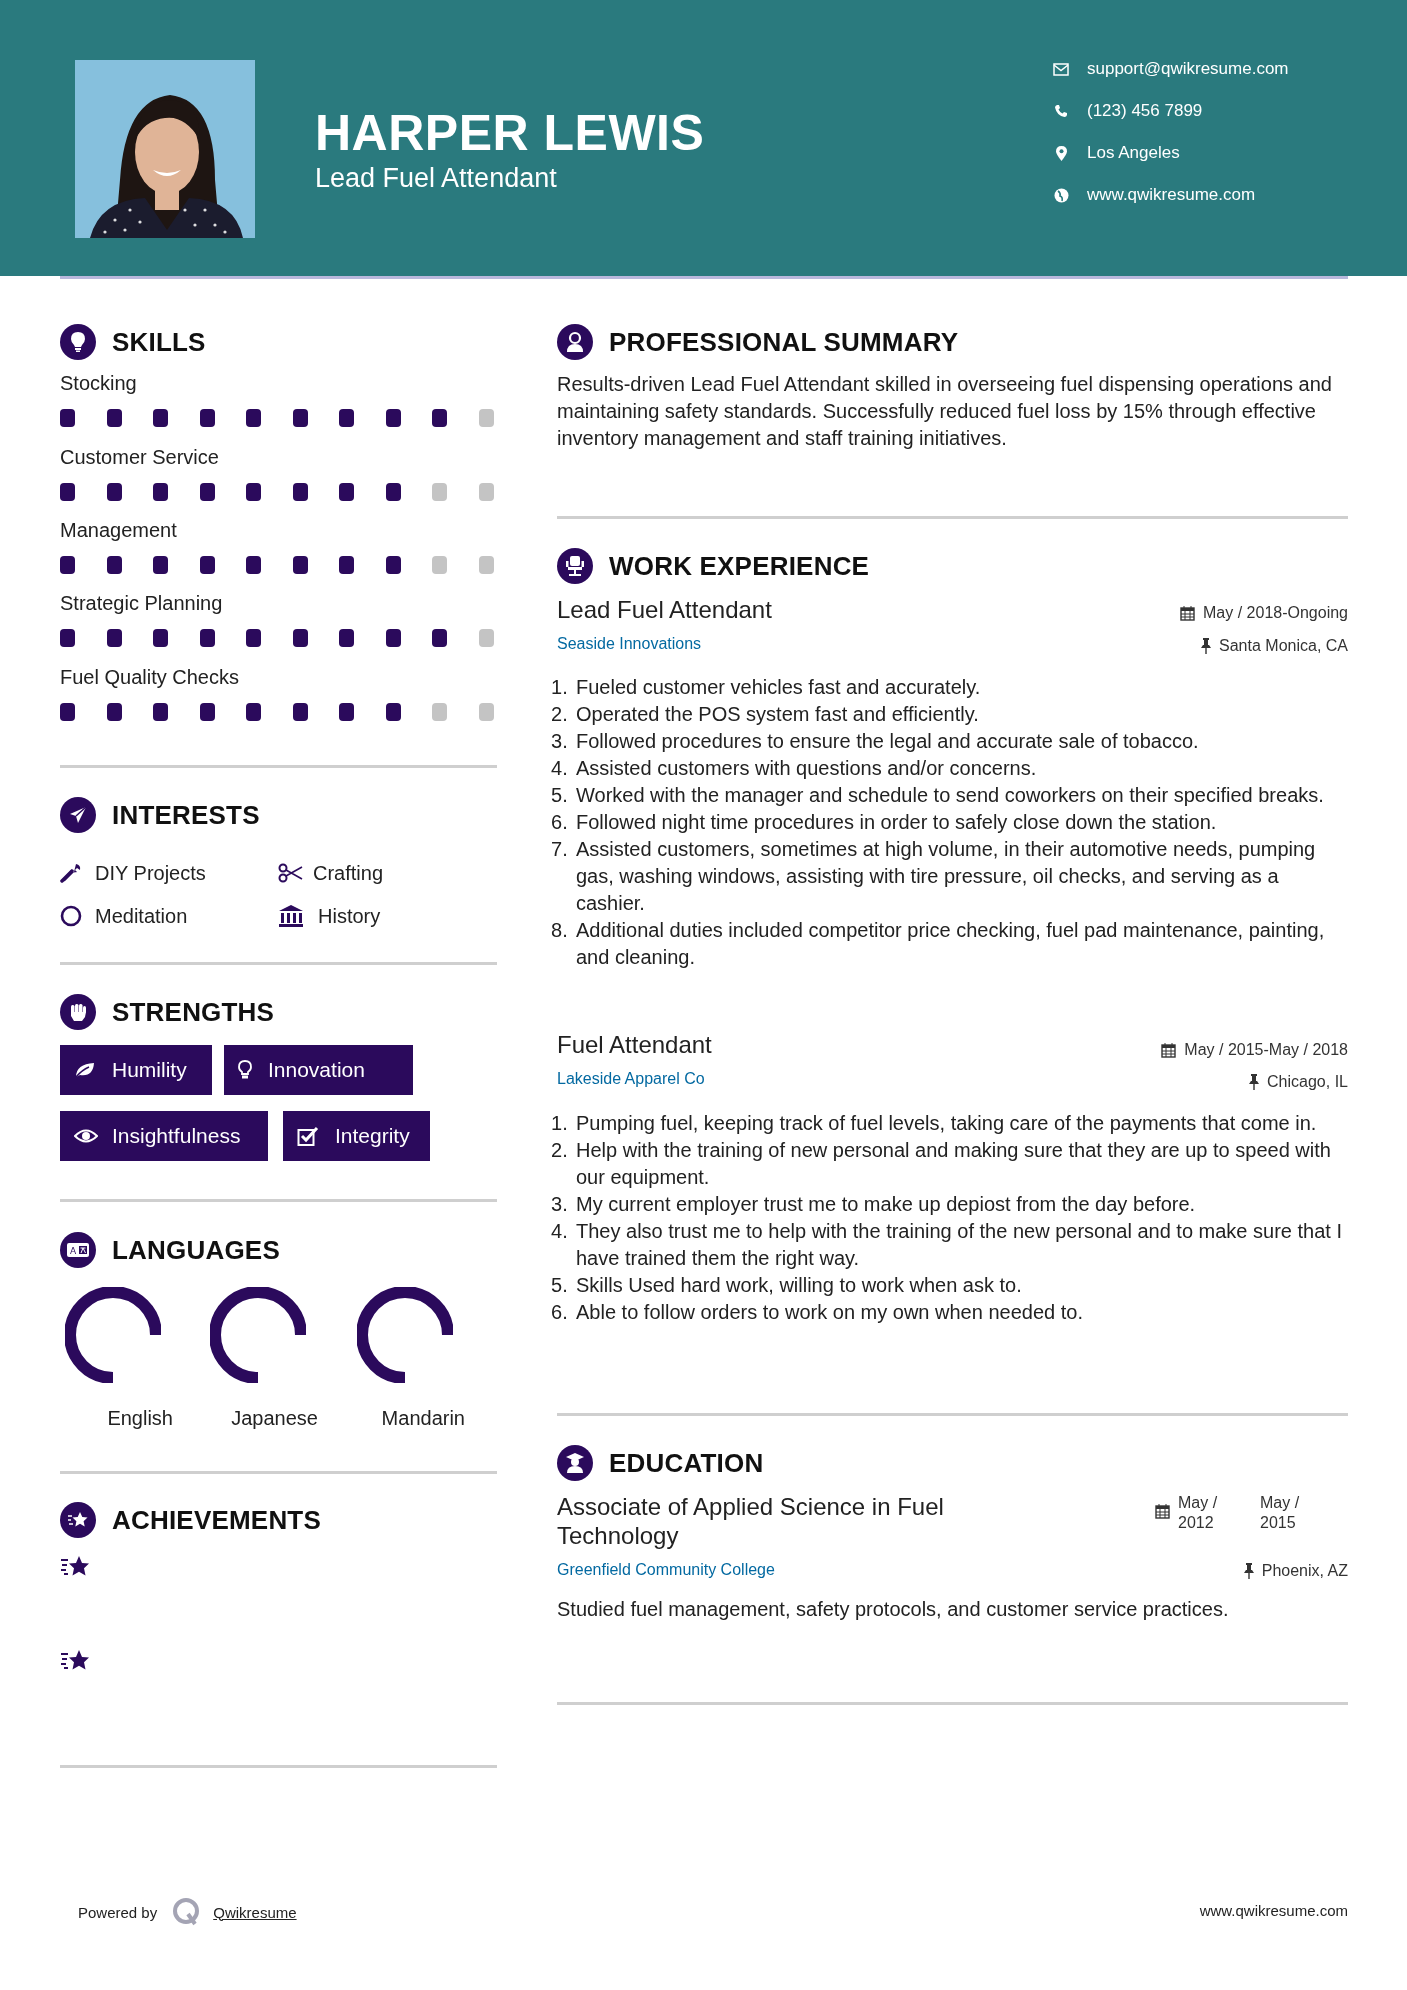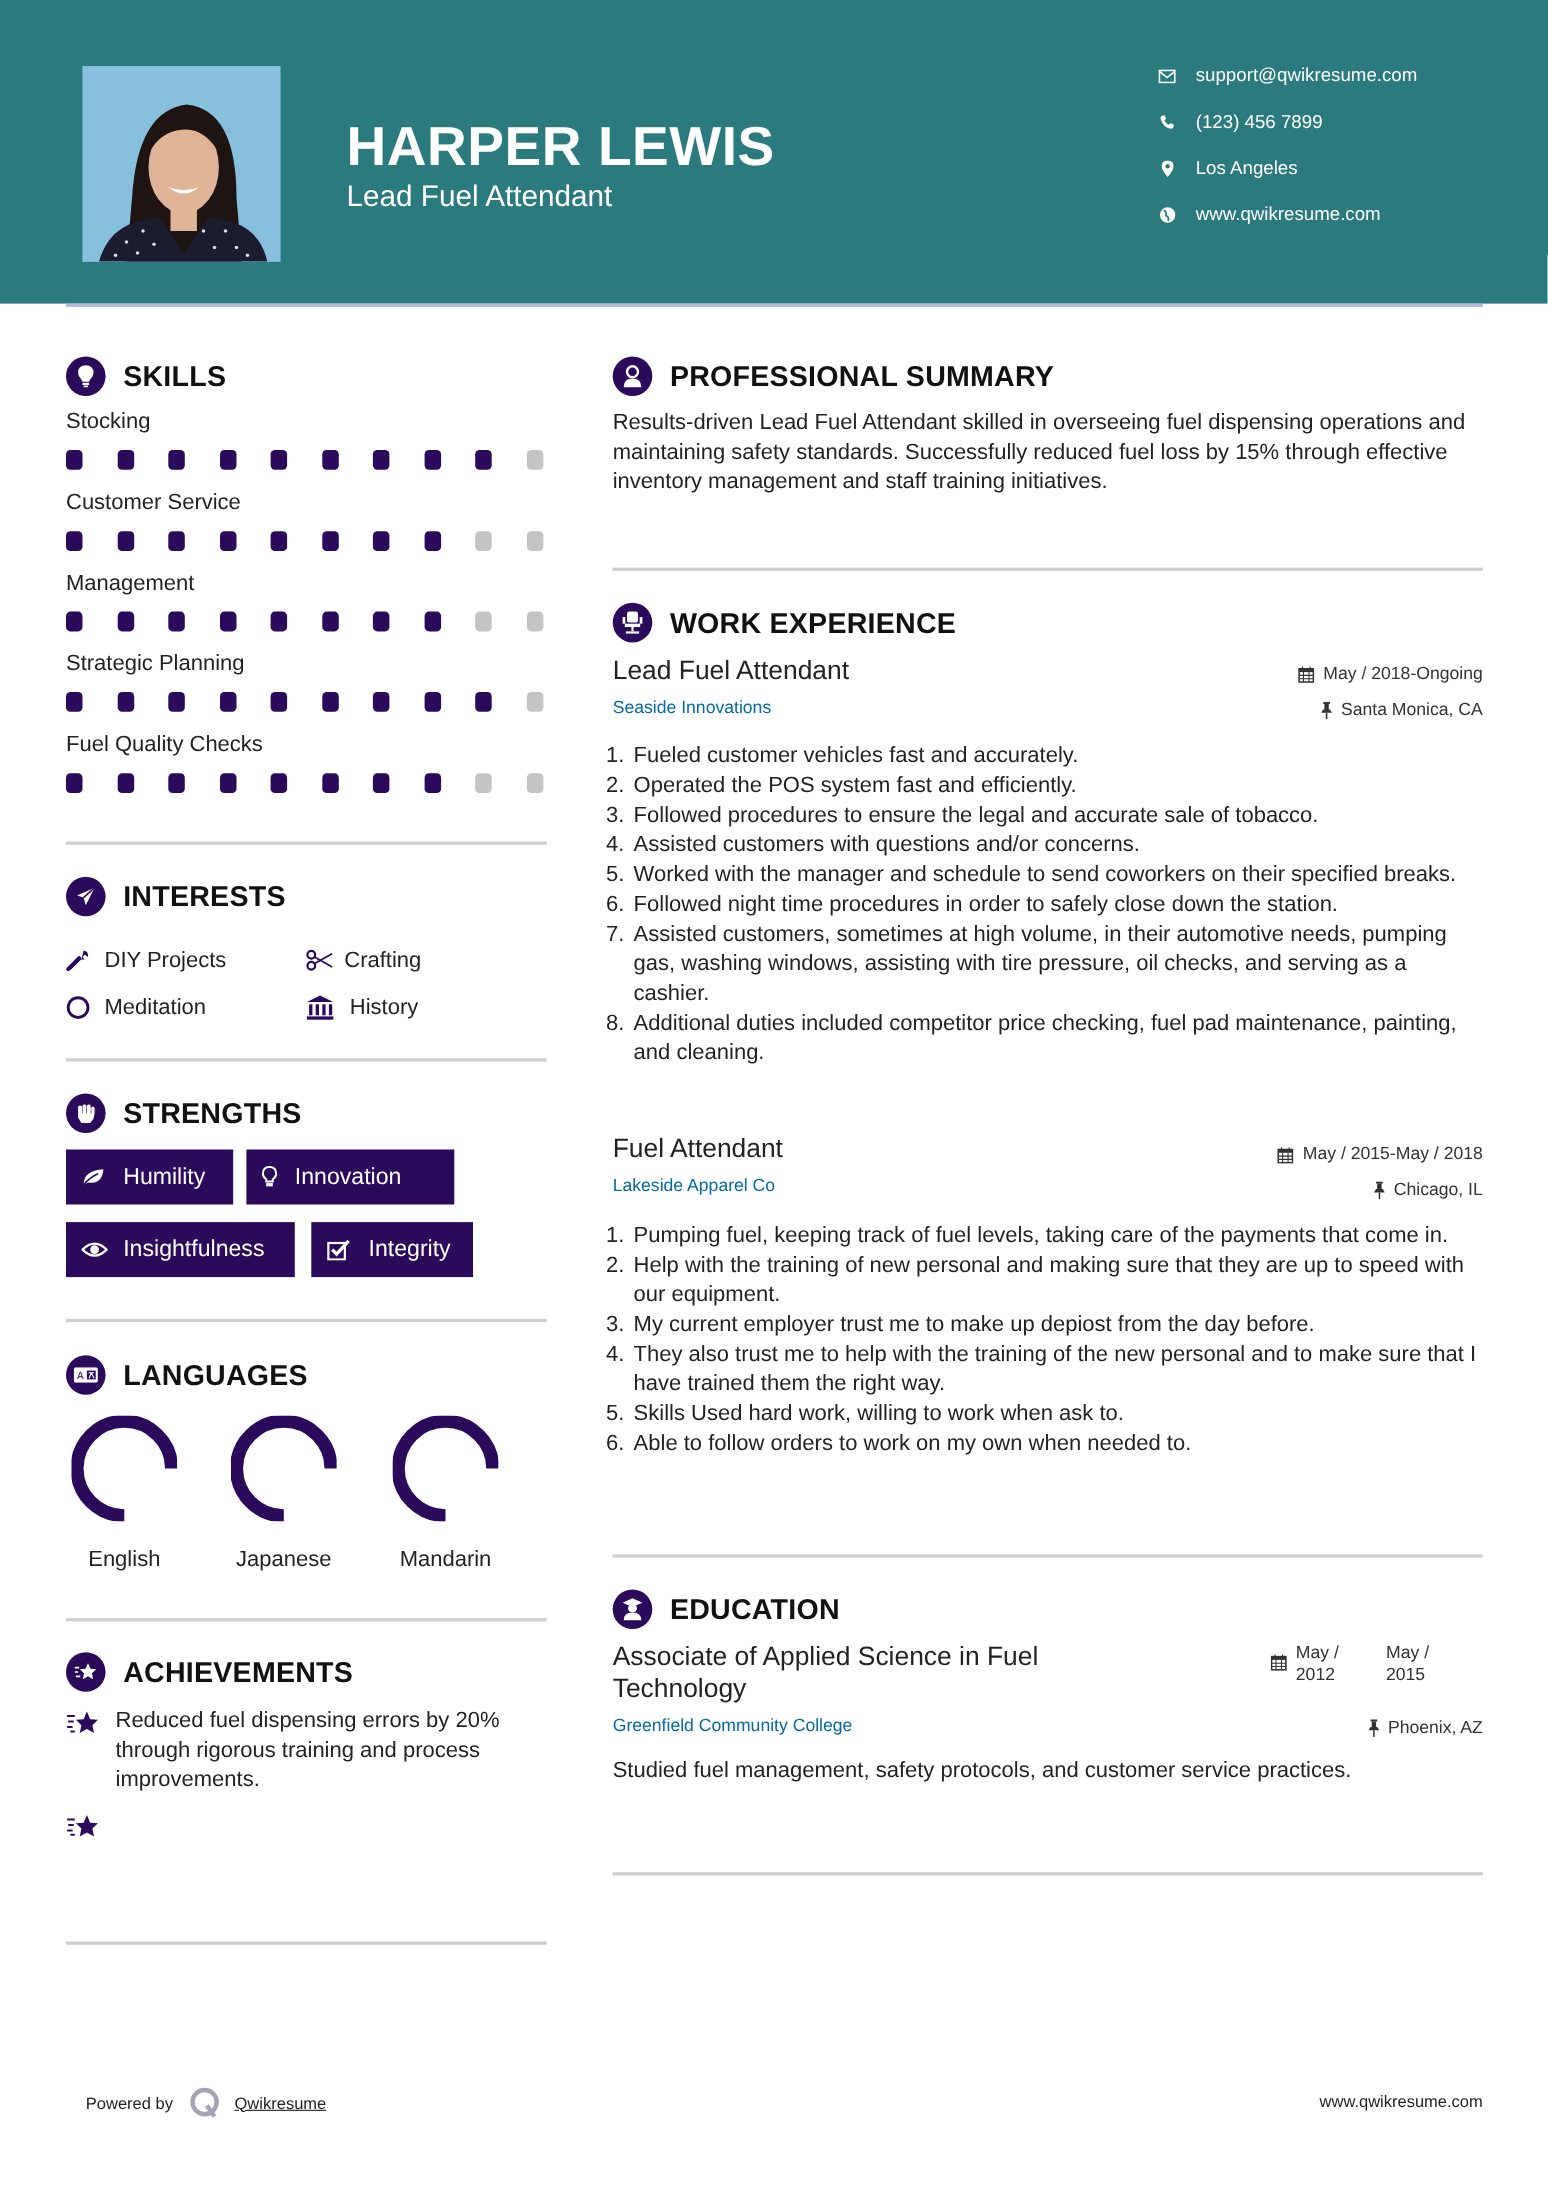--- a/index.html
+++ b/index.html
@@ -30,21 +30,21 @@
 
   
   .interest { position: absolute; display: flex; align-items: center; font-size: 20px; color: #222; margin-top: 15px; }
   .interest .ic { width: 26px; height: 24px; display: flex; align-items: center; justify-content: flex-start; margin-right: 9px; }
 
   
   .badge { position: absolute; height: 50px; background: #2b0a5c; color: #fff; display: flex; align-items: center; padding: 0 14px; font-size: 21px; }
   .badge .ic { width: 26px; display: flex; align-items: center; margin-right: 12px; }
 
   
-  .lang { position: absolute; width: 120px; text-align: center; }
+  .lang { position: absolute; width: 120px; text-align: right; }
   .lang svg { display: block; margin: 0 auto; }
   .lang-label { font-size: 20px; color: #222; margin-top: 24px; }
 
   
   .ach { position: absolute; left: 60px; width: 440px; display: flex; }
   .ach .ic { width: 45px; flex-shrink: 0; padding-top: 2px; }
   .ach .tx { font-size: 20px; line-height: 27px; color: #222; }
 
   
   .para { position: absolute; left: 557px; width: 795px; font-size: 20px; line-height: 27px; color: #222; }
@@ -361,21 +361,20 @@
   <span class="sec-title">ACHIEVEMENTS</span>
 </div>
 
 <div class="ach" style="top:1551px">
   <span class="ic">
     <svg width="32" height="26" viewBox="0 0 32 26">
         <path d="M19 3 L22 10 L29 10.5 L24 15.3 L25.5 22.5 L19 18.8 L12.5 22.5 L14 15.3 L9 10.5 L16 10 Z" fill="#2b0a5c"></path>
         <path d="M1 7 L8 7 M2 12 L7 12 M1 17 L6 17 M4 21 L8 21" stroke="#2b0a5c" stroke-width="1.8"></path>
       </svg>
   </span>
-  <span class="tx">Reduced fuel dispensing errors by 20% through rigorous training and process improvements.</span>
 </div>
 <div class="ach" style="top:1645px">
   <span class="ic">
     <svg width="32" height="26" viewBox="0 0 32 26">
         <path d="M19 3 L22 10 L29 10.5 L24 15.3 L25.5 22.5 L19 18.8 L12.5 22.5 L14 15.3 L9 10.5 L16 10 Z" fill="#2b0a5c"></path>
         <path d="M1 7 L8 7 M2 12 L7 12 M1 17 L6 17 M4 21 L8 21" stroke="#2b0a5c" stroke-width="1.8"></path>
       </svg>
   </span>
 </div>
 

